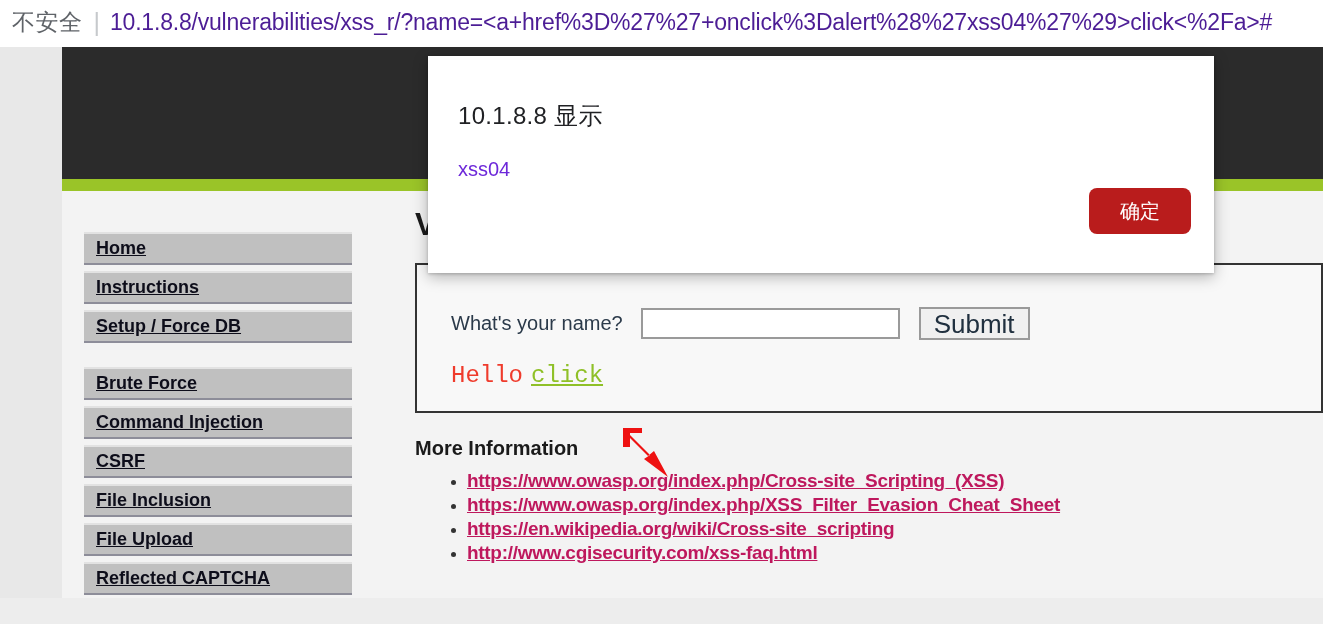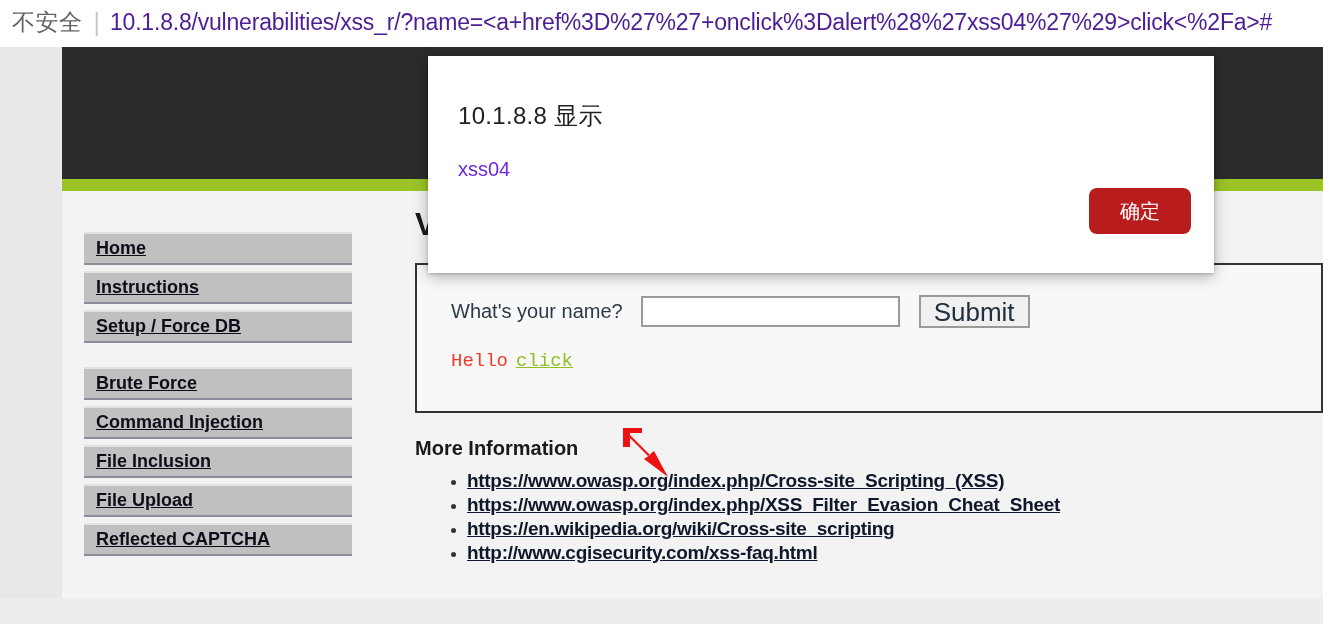--- a/index.html
+++ b/index.html
@@ -124,20 +124,21 @@
     width: 908px;
     height: 150px;
     border: 2px solid #333333;
     background: #f8f8f8;
     padding: 30px 0 0 34px;
   }
   .form-row {
     display: flex;
     align-items: center;
     gap: 11px;
+    margin-top: 12px;
   }
   .form-label {
     font-size: 20px;
     color: #2b3a4a;
     margin-right: 7px;
   }
   #name-input {
     box-sizing: border-box;
     width: 259px; height: 31px;
     border: 2px solid #9a9a9a;
@@ -154,21 +155,21 @@
     border: 2px solid #9a9a9a;
     background: #f0f0f0;
     font-size: 26px;
     color: #20303f;
     cursor: pointer;
     font-family: "Liberation Sans", sans-serif;
   }
   #greeting {
     margin-top: 22px;
     font-family: "Liberation Mono", monospace;
-    font-size: 19px;
+    font-size: 24px;
   }
   #greeting .hello { color: #ef3b2c; }
   #greeting .click-link {
     color: #8fc028;
     text-decoration: underline;
     margin-left: 8px;
     cursor: pointer;
   }
   #more-info-title {
     font-size: 20px;
@@ -179,21 +180,21 @@
   #more-info-list {
     margin: 0;
     padding-left: 52px;
     list-style: disc;
   }
   #more-info-list li {
     margin-bottom: 2px;
   }
   #more-info-list li::marker { color: #333; }
   #more-info-list a {
-    color: #0f172a;
+    color: #be185d;
     font-size: 19px;
     font-weight: bold;
     text-decoration: underline;
     cursor: pointer;
     letter-spacing: -0.3px;
   }
 
   
   #arrow-annotation {
     position: absolute;
@@ -266,20 +267,21 @@
 
       <nav id="sidebar">
         <div class="nav-group">
           <a class="nav-item">Home</a>
           <a class="nav-item">Instructions</a>
           <a class="nav-item">Setup / Force DB</a>
         </div>
         <div class="nav-group">
           <a class="nav-item">Brute Force</a>
           <a class="nav-item">Command Injection</a>
+          <a class="nav-item">CSRF</a>
           <a class="nav-item">File Inclusion</a>
           <a class="nav-item">File Upload</a>
           <a class="nav-item">Reflected CAPTCHA</a>
         </div>
       </nav>
 
       <div id="main">
         <h1 id="page-title">Vulnerability: Reflected Cross Site Scripting (XSS)</h1>
 
         <div id="vuln-box">

